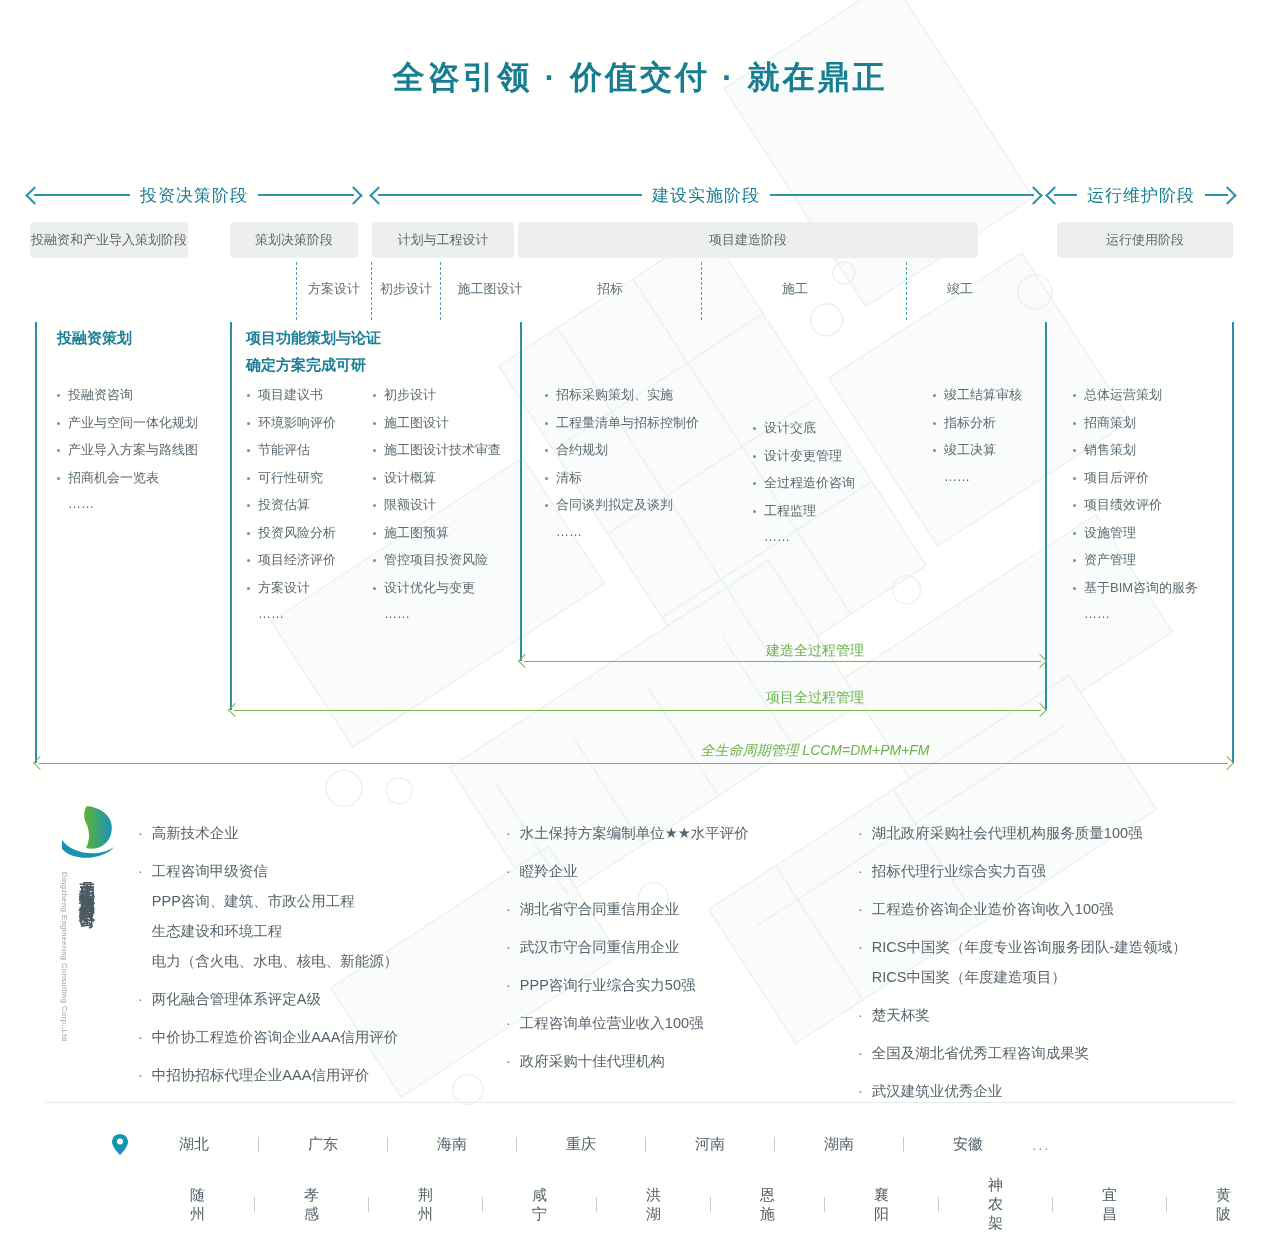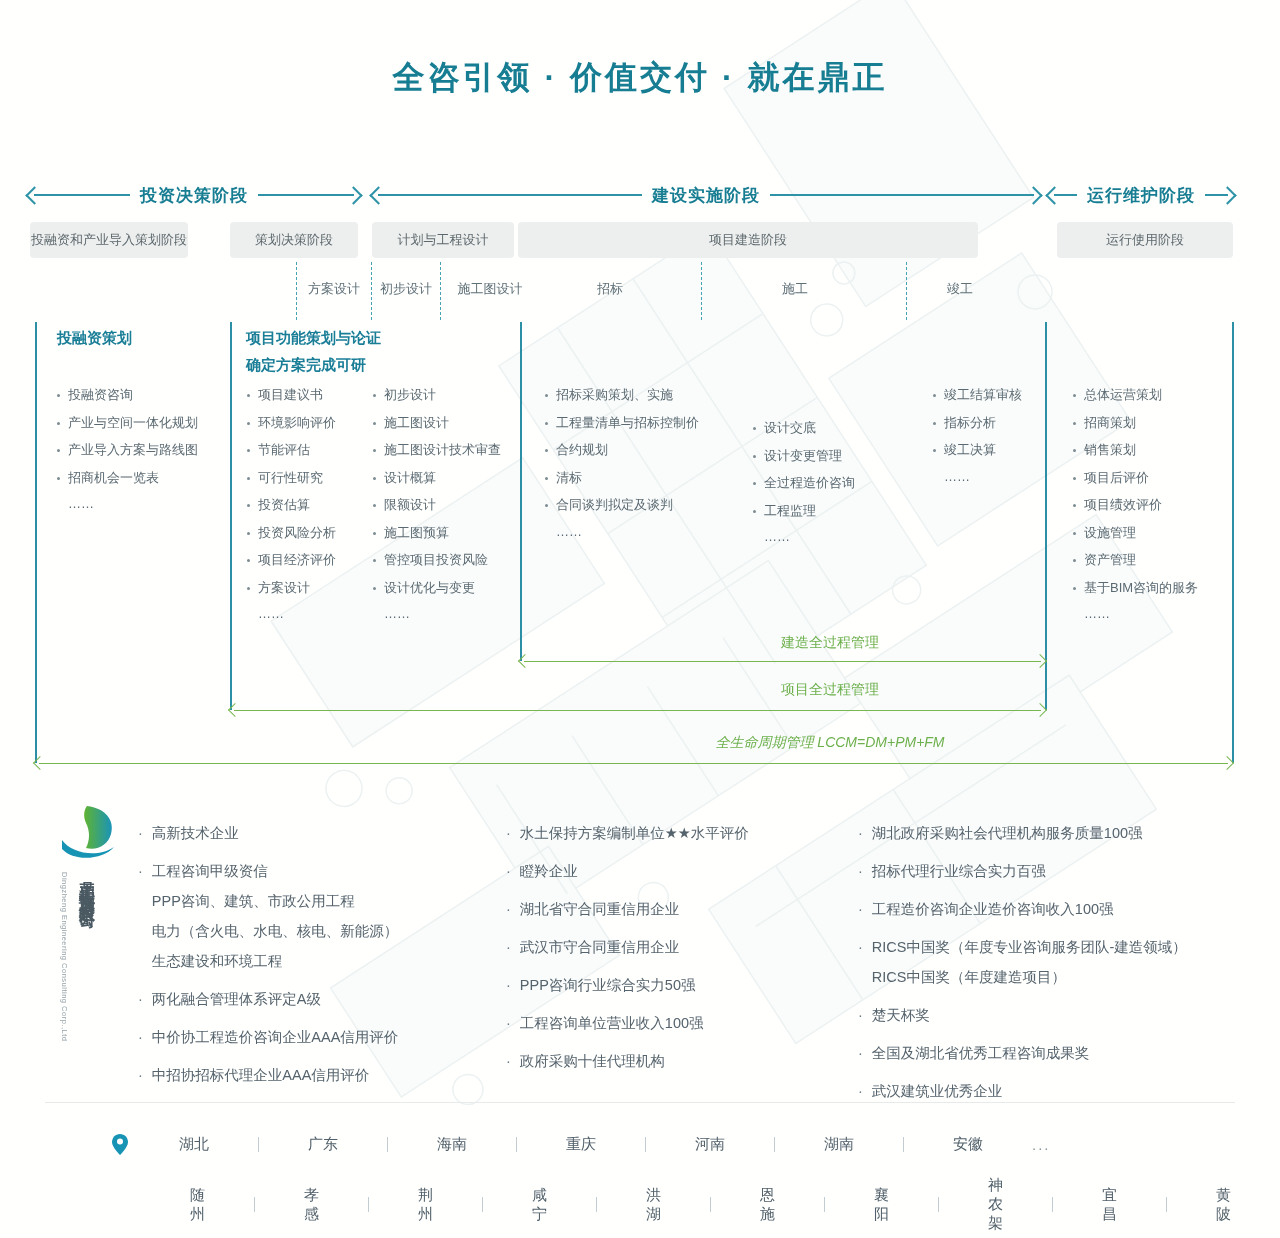--- a/index.html
+++ b/index.html
@@ -10,37 +10,37 @@
 
   .title{position:absolute;top:56px;left:0;right:0;margin:0;text-align:center;
          font-size:32px;font-weight:900;color:#177d92;letter-spacing:3px;}
 
   
   .phase-arrow{position:absolute;top:186px;height:18px;display:flex;align-items:center;}
   .ln{flex:1;height:0;border-top:2px solid #2e93a7;}
   .ah{width:11px;height:11px;flex:none;border-left:2px solid #2e93a7;border-bottom:2px solid #2e93a7;}
   .ah.l{transform:rotate(45deg);margin-right:-7px;}
   .ah.r{transform:rotate(225deg);margin-left:-7px;}
-  .plabel{font-size:17px;font-weight:bold;color:#177d92;letter-spacing:1px;padding:0 10px;white-space:nowrap;}
+  .plabel{font-size:17px;font-weight:normal;color:#177d92;letter-spacing:1px;padding:0 10px;white-space:nowrap;}
 
   .stage-box{position:absolute;top:222px;height:36px;background:#edefef;border-radius:4px;
              color:#5d686c;font-size:13px;display:flex;align-items:center;justify-content:center;}
 
   .substage{position:absolute;top:280px;font-size:13px;color:#5f7077;text-align:center;white-space:nowrap;}
   .vdash{position:absolute;top:262px;height:58px;width:0;border-left:1px dashed #43a3b3;}
   .vline{position:absolute;width:2px;background:#2d8fa5;}
 
   .col-header{position:absolute;font-size:15px;font-weight:bold;color:#1a7e97;line-height:27px;white-space:nowrap;}
 
   .svc-col{position:absolute;}
   .svc-item{display:flex;align-items:flex-start;height:27.5px;font-size:13px;color:#5b6a72;white-space:nowrap;}
   .dot{width:3px;height:3px;border-radius:50%;background:#7d8c93;margin:8px 8px 0 0;flex:none;}
   .no-dot .dot{visibility:hidden;}
 
-  .g-label{position:absolute;left:630px;width:400px;text-align:center;color:#6db04c;font-size:14px;}
+  .g-label{position:absolute;left:615px;width:400px;text-align:center;color:#6db04c;font-size:14px;margin-top:8px;}
   .g-arrow{position:absolute;height:12px;display:flex;align-items:center;}
   .gln{flex:1;height:0;border-top:1.5px solid #78b64f;}
   .gah{width:9px;height:9px;flex:none;border-left:1.5px solid #78b64f;border-bottom:1.5px solid #78b64f;}
   .gah.l{transform:rotate(45deg);margin-right:-6px;}
   .gah.r{transform:rotate(225deg);margin-left:-6px;}
 
   .logo{position:absolute;left:56px;top:804px;}
   .company-cn{position:absolute;left:76px;top:868px;writing-mode:vertical-rl;
               font-size:16px;font-weight:bold;color:#4b5a62;letter-spacing:3px;}
   .company-en{position:absolute;left:60px;top:872px;writing-mode:vertical-rl;
@@ -383,22 +383,22 @@
           <span class="cbul">·</span>
           <span>
             <div>高新技术企业</div>
           </span>
         </div>
         <div class="cred-item">
           <span class="cbul">·</span>
           <span>
             <div>工程咨询甲级资信</div>
             <div class="cred-sub">PPP咨询、建筑、市政公用工程</div>
+            <div class="cred-sub">生态建设和环境工程</div>
             <div class="cred-sub">电力（含火电、水电、核电、新能源）</div>
-            <div class="cred-sub">生态建设和环境工程</div>
           </span>
         </div>
         <div class="cred-item">
           <span class="cbul">·</span>
           <span>
             <div>两化融合管理体系评定A级</div>
           </span>
         </div>
         <div class="cred-item">
           <span class="cbul">·</span>

